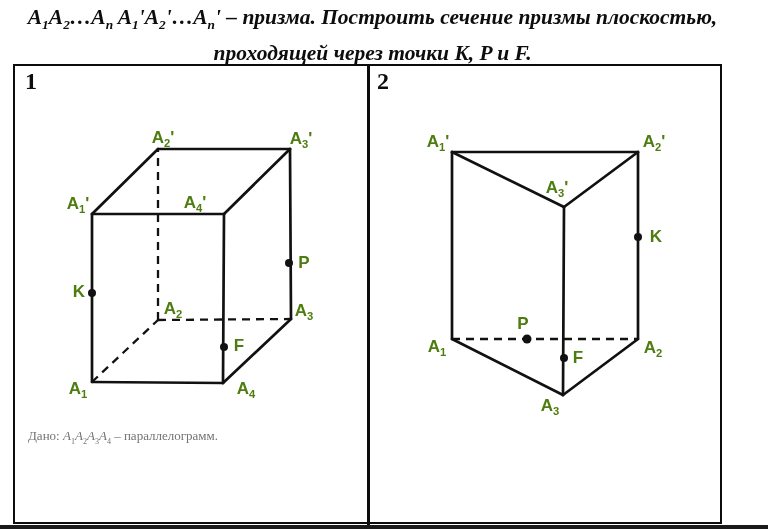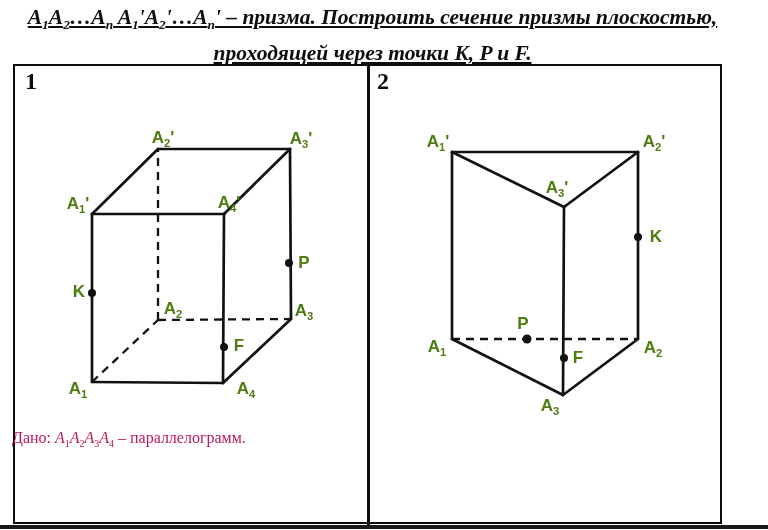--- a/index.html
+++ b/index.html
@@ -6,21 +6,21 @@
   .canvas{
     position:relative;width:768px;height:530px;background:#fff;overflow:hidden;
     font-family:"Liberation Serif", serif;color:#111;
   }
   .abs{position:absolute;}
   
   .title{
     left:0;top:3px;width:745px;text-align:center;
     font-family:"Liberation Serif", serif;
     font-style:italic;font-weight:700;
-    font-size:21.5px;line-height:28px;color:#0d0d0d;text-decoration:underline;
+    font-size:21.5px;line-height:28px;color:#0d0d0d;
   }
   .title sub{font-size:0.62em;}
   
   .table-border{
     left:13px;top:64px;width:705px;height:456px;
     border:2.5px solid #0c0c0c;background:transparent;
   }
   .divider{
     left:367px;top:64px;width:2.5px;height:461px;background:#0c0c0c;
   }
@@ -33,23 +33,23 @@
   }
   
   .vlabel{
     transform:translate(-50%,-50%);
     font-family:"Liberation Sans", sans-serif;
     font-weight:700;font-size:17px;color:#4d7c0f;white-space:nowrap;line-height:1;
   }
   .vlabel sub{font-size:0.66em;}
   
   .caption{
-    left:12px;top:428px;width:330px;
+    left:28px;top:428px;width:330px;
     font-family:"Liberation Serif", serif;
-    font-size:16px;color:#be185d;line-height:1.25;
+    font-size:13px;color:#737373;line-height:1.25;
   }
   .caption sub{font-size:0.62em;}
   svg{display:block;}
   svg line, svg circle{stroke:#111;}
   .edge{stroke:#111;stroke-width:2.7;stroke-linecap:round;fill:none;}
   .edge-dashed{stroke:#111;stroke-width:2.3;stroke-dasharray:8 6;stroke-linecap:butt;fill:none;}
   .pt{fill:#111;stroke:none;}
 </style>
 </head>
 <body>
@@ -87,21 +87,21 @@
     <line class="edge" x1="210" y1="319" x2="278" y2="255"></line>
 
     <circle class="pt" cx="79" cy="229" r="4"></circle>
     <circle class="pt" cx="276" cy="199" r="4"></circle>
     <circle class="pt" cx="211" cy="283" r="4"></circle>
   </svg>
 
   <span class="abs vlabel" style="left:78px;top:205px;">A<sub>1</sub>'</span>
   <span class="abs vlabel" style="left:163px;top:139px;">A<sub>2</sub>'</span>
   <span class="abs vlabel" style="left:301px;top:140px;">A<sub>3</sub>'</span>
-  <span class="abs vlabel" style="left:229px;top:204px;">A<sub>4</sub>'</span>
+  <span class="abs vlabel" style="left:195px;top:204px;">A<sub>4</sub>'</span>
   <span class="abs vlabel" style="left:78px;top:390px;">A<sub>1</sub></span>
   <span class="abs vlabel" style="left:173px;top:310px;">A<sub>2</sub></span>
   <span class="abs vlabel" style="left:304px;top:312px;">A<sub>3</sub></span>
   <span class="abs vlabel" style="left:246px;top:390px;text-align:center;">A<sub>4</sub></span>
   <span class="abs vlabel" style="left:79px;top:291px;">K</span>
   <span class="abs vlabel" style="left:304px;top:262px;">P</span>
   <span class="abs vlabel" style="left:239px;top:345px;">F</span>
 
   <div class="abs caption">Дано: <i>A</i><sub>1</sub><i>A</i><sub>2</sub><i>A</i><sub>3</sub><i>A</i><sub>4</sub> – параллелограмм.</div>
 

